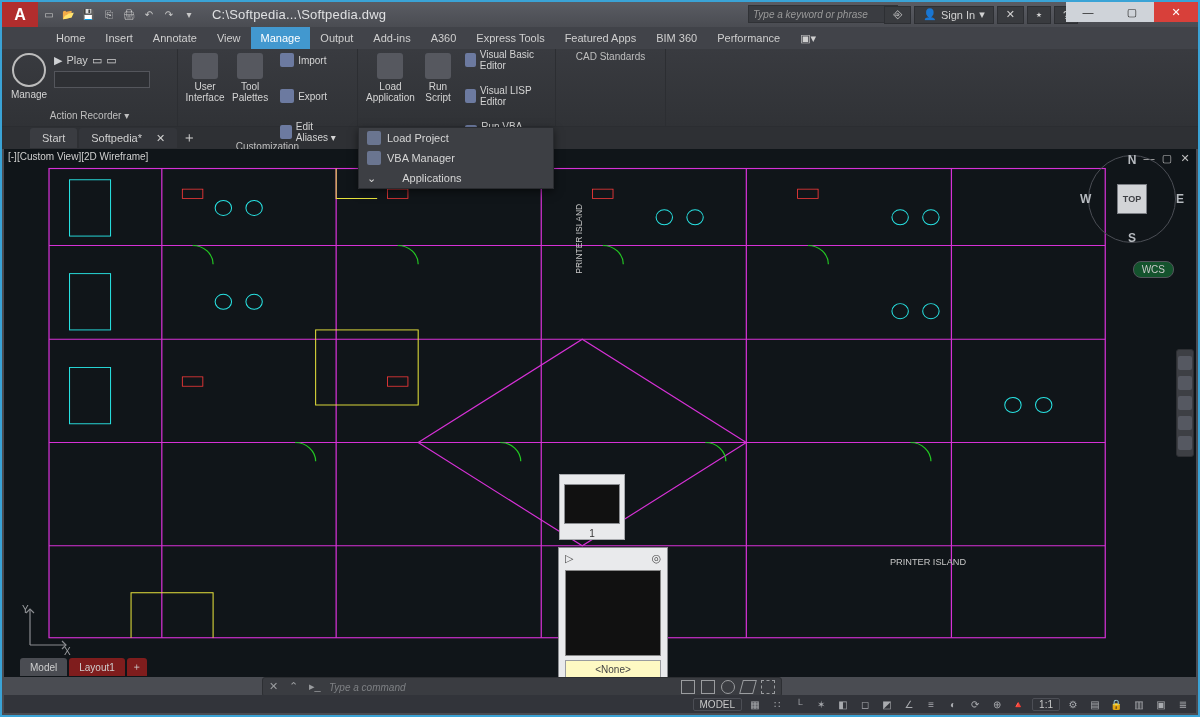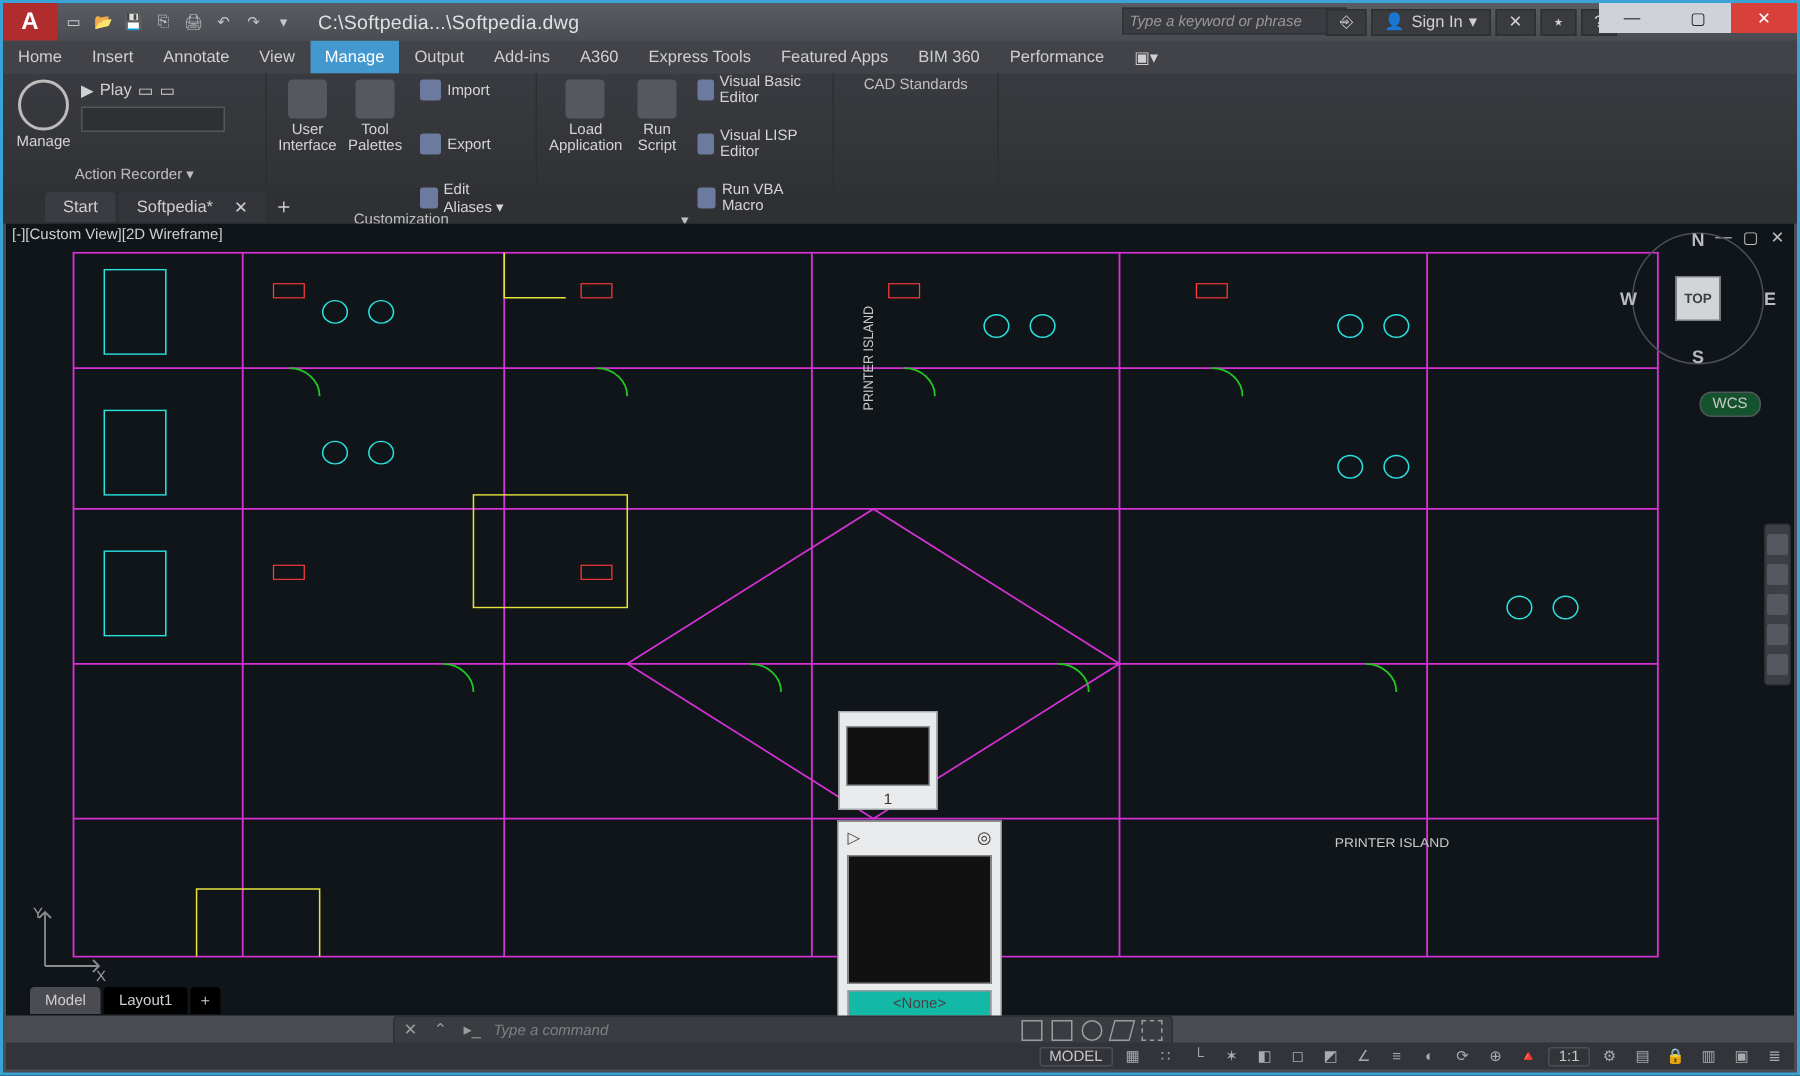--- a/index.html
+++ b/index.html
@@ -59,20 +59,21 @@
 .win-ctrls .wbtn {
   width:44px; height:20px; display:flex;align-items:center;justify-content:center;
   color:#222; cursor:pointer; font-size:11px;
 }
 .win-ctrls .wbtn.close { background:#d8403a; color:#fff; }
 .win-ctrls .wbtn.min, .win-ctrls .wbtn.max { background:#cfd3d9; }
 
 
 .menubar {
   height:22px; background:#414349; display:flex; align-items:stretch;
+  padding-left:44px;
 }
 .menubar .tab {
   padding:0 10px; color:#cfcfcf; font-size:11px; display:flex; align-items:center;
   cursor:pointer;
 }
 .menubar .tab.active { background:#4298cf; color:#fff; }
 
 
 .ribbon {
   height:78px; background:linear-gradient(#393b40,#303236);
@@ -179,21 +180,21 @@
   display:flex;align-items:center;justify-content:center;
 }
 .ucs-icon {
   position:absolute; left:16px; bottom:20px; color:#88898c;
 }
 .layouttabs {
   position:absolute; left:2px; bottom:0; height:20px;
   display:flex; align-items:center; gap:2px; padding-left:14px;
 }
 .layouttabs .ltab {
-  height:18px; padding:0 10px; background:#000000; color:#cfcfcf; font-size:10px;
+  height:18px; padding:0 10px; background:#7f1d1d; color:#cfcfcf; font-size:10px;
   display:flex;align-items:center; cursor:pointer;
   border-top-left-radius:3px; border-top-right-radius:3px;
 }
 .layouttabs .ltab.active { background:#4a4c52; }
 
 
 .drawing {
   position:absolute; inset:12px 60px 28px 4px; overflow:hidden;
 }
 .drawing svg { width:100%; height:100%; }
@@ -211,21 +212,21 @@
   background:#e9eaec; border:1px solid #8a8c90; display:flex; flex-direction:column;
 }
 .previewer .toprow {
   height:20px; display:flex; justify-content:space-between; align-items:center;
   padding:0 6px; color:#444;
 }
 .previewer .body {
   flex:1; margin:2px 6px; background:#111; border:1px solid #888;
 }
 .previewer .botsel {
-  height:18px; margin:2px 6px 4px 6px; background:#14b8a6; border:1px solid #9a9c9f;
+  height:18px; margin:2px 6px 4px 6px; background:#fef9c3; border:1px solid #9a9c9f;
   font-size:10px; color:#444; display:flex;align-items:center;justify-content:center;
 }
 
 
 .cmdstrip {
   position:absolute; left:260px; bottom:18px; height:20px; width:520px;
   background:#3a3c41; border:1px solid #2d2f33; border-radius:3px;
   display:flex; align-items:center; gap:6px; padding:0 6px;
 }
 .cmdstrip .prompt { color:#7e8084; font-style:italic; font-size:10px; }
@@ -376,20 +377,34 @@
           </div>
       </div>
     </div>
     <div class="panel-title">▾</div>
   </div>
 
   <div class="ribbon-panel" style="width:110px">
     <div class="panel-title">CAD Standards</div>
   </div>
 
+  <div class="ribbon-popup">
+    <div class="item">
+        <div class="ico"></div>
+        <span>Load Project</span>
+      </div>
+    <div class="item">
+        <div class="ico"></div>
+        <span>VBA Manager</span>
+      </div>
+    <div class="item">
+        <span>⌄</span>
+        <span style="margin-left:20px">Applications</span>
+      </div>
+  </div>
 </div>
 
 <div class="filetabs">
   <div class="ftab">Start</div>
   <div class="ftab active">
     <span>Softpedia*</span>
     <span style="margin-left:14px">✕</span>
   </div>
   <div class="addtab">＋</div>
 </div>

